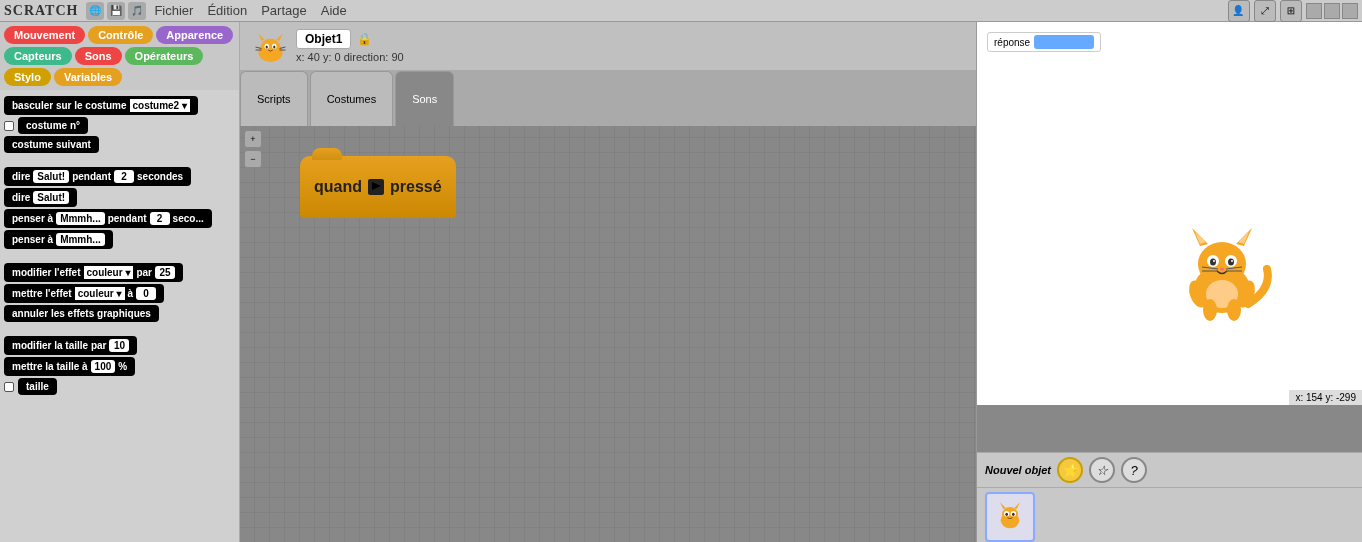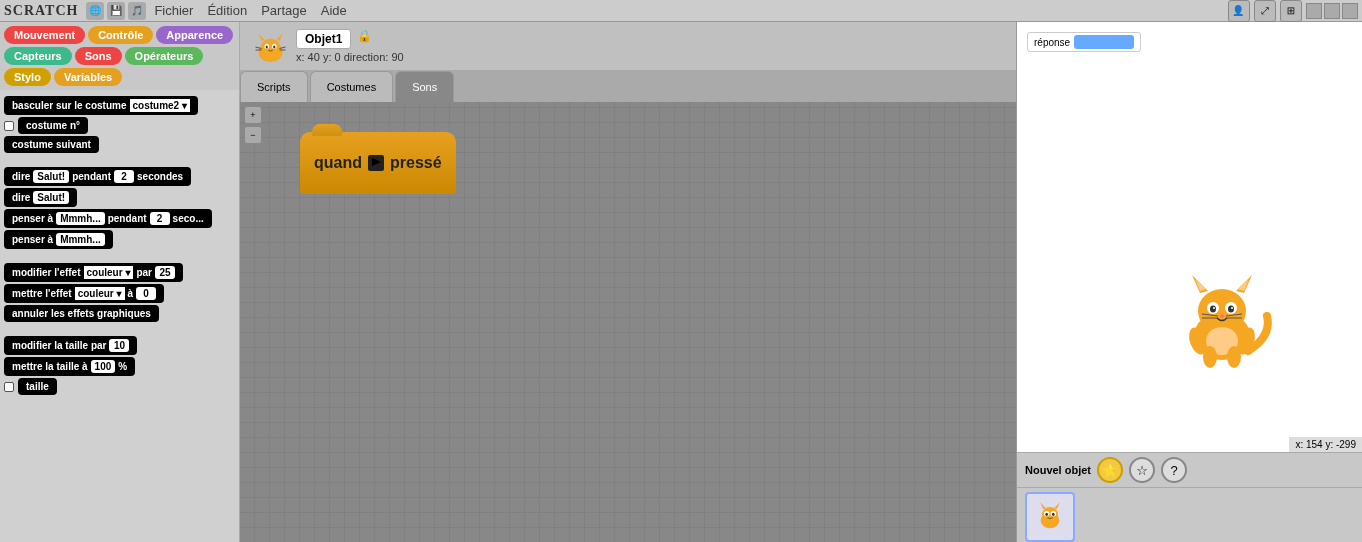--- a/index.html
+++ b/index.html
@@ -56,26 +56,26 @@
       padding: 1px 3px; font-size: 10px; display: inline-flex; align-items: center; gap: 1px;
     }
     .block-checkbox { width: 10px; height: 10px; background: white; border: 1px solid #555; border-radius: 2px; display: inline-block; }
     .block-section-gap { height: 10px; }
 
     
     #script-area { flex: 1; display: flex; flex-direction: column; }
     #script-header { background: #c0c0c0; padding: 4px 8px; display: flex; align-items: center; gap: 8px; border-bottom: 1px solid #aaa; }
     #object-icon { width: 40px; height: 40px; }
     #object-info { display: flex; flex-direction: column; gap: 2px; }
-    #object-name-row { display: flex; gap: 6px; }
+    #object-name-row { display: flex; align-items: center; gap: 6px; }
     #object-name-box { background: white; border: 1px solid #aaa; padding: 2px 8px; font-size: 12px; font-weight: bold; border-radius: 3px; }
     #object-lock { font-size: 12px; }
     #object-coords { font-size: 11px; color: #333; }
     #script-tabs { display: flex; gap: 0; background: #aaa; }
-    .script-tab { padding: 9px 16px; background: #bbb; border-radius: 6px 6px 0 0; font-size: 11px; cursor: pointer; border: 1px solid #999; border-bottom: none; margin-right: 2px; }
+    .script-tab { padding: 21px 16px; background: #bbb; border-radius: 6px 6px 0 0; font-size: 11px; cursor: pointer; border: 1px solid #999; border-bottom: none; margin-right: 2px; }
     .script-tab.active { background: #888; color: white; }
     #script-canvas { flex: 1; background: #888; background-image: repeating-linear-gradient(0deg, transparent, transparent 14px, rgba(0,0,0,0.05) 14px, rgba(0,0,0,0.05) 15px), repeating-linear-gradient(90deg, transparent, transparent 14px, rgba(0,0,0,0.05) 14px, rgba(0,0,0,0.05) 15px); position: relative; }
     #scroll-controls { position: absolute; left: 4px; top: 4px; display: flex; flex-direction: column; gap: 2px; }
     .scroll-btn { width: 18px; height: 18px; background: #aaa; border: 1px solid #888; border-radius: 3px; display: flex; align-items: center; justify-content: center; font-size: 9px; cursor: pointer; }
 
     
     #when-flag-block { position: absolute; left: 60px; top: 30px; display: flex; flex-direction: column; }
     .hat-block {
       background: linear-gradient(to bottom, #e6a020, #cc8800);
       border-radius: 10px 10px 4px 4px; padding: 22px 14px;
@@ -83,29 +83,29 @@
       font-size: 16px; font-weight: bold; color: #222;
       position: relative; cursor: pointer;
     }
     .hat-block::before {
       content: ''; position: absolute; top: -8px; left: 12px;
       width: 30px; height: 12px; background: linear-gradient(to bottom, #e6a020, #d09010);
       border-radius: 8px 8px 0 0;
     }
 
     
-    #right-panel { width: 346px; display: flex; flex-direction: column; border-left: 1px solid #999; }
+    #right-panel { width: 386px; display: flex; flex-direction: column; border-left: 1px solid #999; gap: 47px; }
     #stage-area { flex: 1; background: white; position: relative; }
     #response-bar { position: absolute; top: 10px; left: 10px; display: flex; align-items: center; gap: 4px; background: white; border: 1px solid #ccc; padding: 2px 6px; border-radius: 3px; font-size: 10px; }
     #response-input { background: #66aaff; width: 60px; height: 14px; border-radius: 3px; }
     #cat-stage { position: absolute; bottom: 60px; right: 80px; font-size: 70px; line-height: 1; }
 
     #coords-bar { position: absolute; bottom: 0; right: 0; background: #ddd; font-size: 10px; padding: 2px 6px; }
 
-    #bottom-panel { height: 90px; background: #c8c8c8; border-top: 1px solid #aaa; display: flex; flex-direction: column; }
+    #bottom-panel { height: 90px; background: #c8c8c8; border-top: 1px solid #aaa; display: flex; flex-direction: column; font-style: italic; }
     #bottom-toolbar { display: flex; align-items: center; gap: 6px; padding: 4px 8px; border-bottom: 1px solid #aaa; }
     #new-object-label { font-size: 11px; font-weight: bold; }
     .tool-btn { width: 26px; height: 26px; border-radius: 50%; border: 2px solid #888; display: flex; align-items: center; justify-content: center; font-size: 13px; cursor: pointer; background: #ddd; }
     #sprites-area { display: flex; gap: 4px; padding: 4px 8px; }
     .sprite-item { display: flex; flex-direction: column; align-items: center; gap: 2px; cursor: pointer; }
     .sprite-thumbnail { width: 50px; height: 50px; background: #dde; border: 2px solid #88aaff; border-radius: 4px; display: flex; align-items: center; justify-content: center; font-size: 30px; }
 
     
     #blocks-area::-webkit-scrollbar { width: 6px; }
     #blocks-area::-webkit-scrollbar-thumb { background: #aaa; border-radius: 3px; }

